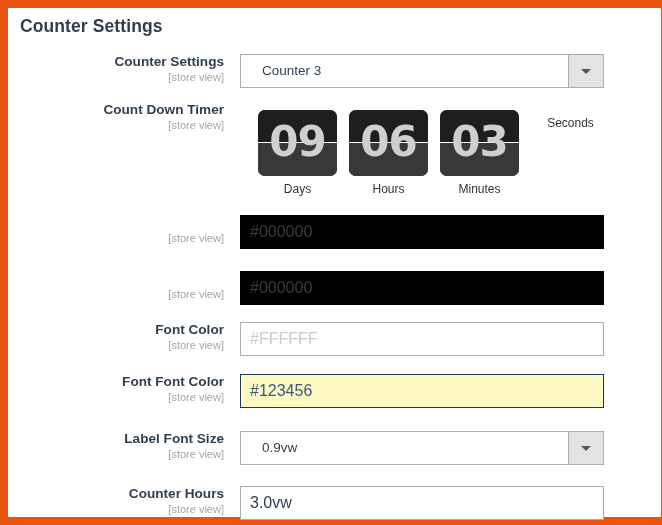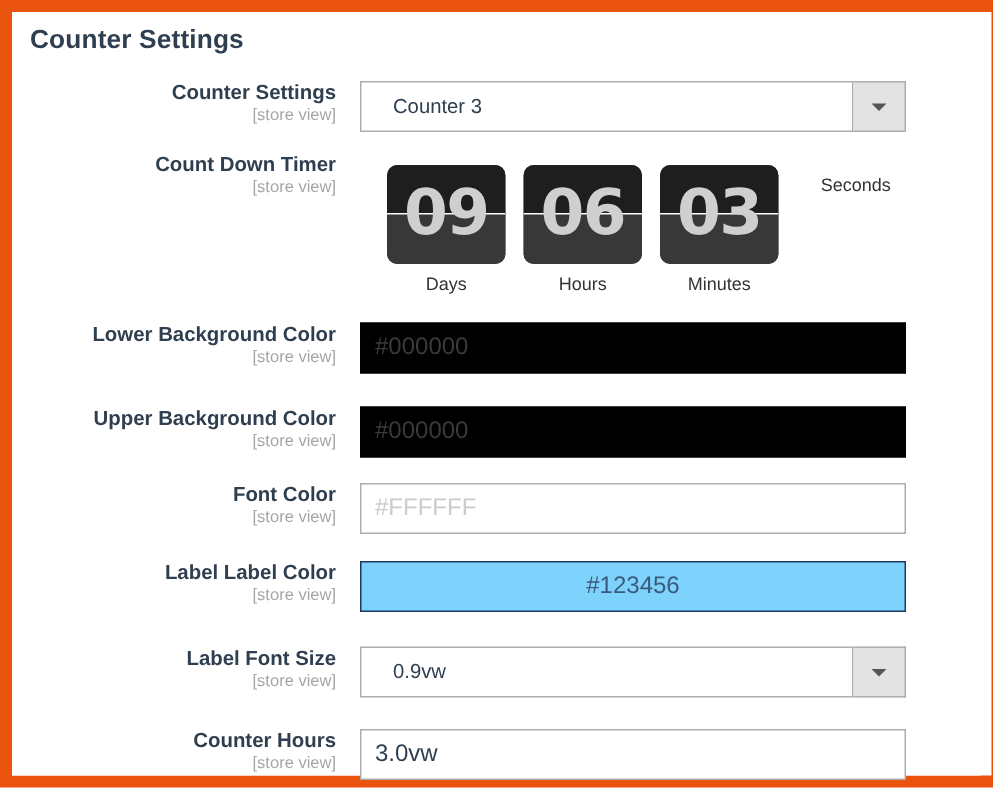--- a/index.html
+++ b/index.html
@@ -98,24 +98,23 @@
   .text-input::placeholder { color: #cccccc; opacity: 1; }
 
   .text-input.color-black {
     background: #000000;
     border-color: #000000;
     color: #555555;
   }
   .text-input.color-black::placeholder { color: #3a3a3a; opacity: 1; }
 
   .text-input.color-navy {
-    background: #7dd3fc;
+    background: #fef9c3;
     border-color: #1d3a5c;
     color: #3f5f82;
-    text-align: center;
   }
   .text-input.color-navy::placeholder { color: #3a5a7e; opacity: 1; }
 
   
   .select-wrap {
     position: relative;
     width: 364px;
     height: 34px;
   }
   .select-field {
@@ -271,45 +270,43 @@
         </div>
         <div class="flip-caption">Minutes</div>
       </div>
 
       <div class="flip-unit" style="left:273px;">
         <div class="flip-caption">Seconds</div>
       </div>
     </div>
 
     <div class="field-row" style="top:207px;">
-      <div class="field-label">Lower Background Color</div>
       <div class="field-scope">[store view]</div>
       <div class="control-area">
         <input class="text-input color-black" type="text" placeholder="#000000" value="" style="">
       </div>
     </div>
 
     <div class="field-row" style="top:263px;">
-      <div class="field-label">Upper Background Color</div>
       <div class="field-scope">[store view]</div>
       <div class="control-area">
         <input class="text-input color-black" type="text" placeholder="#000000" value="" style="">
       </div>
     </div>
 
     <div class="field-row" style="top:314px;">
       <div class="field-label">Font Color</div>
       <div class="field-scope">[store view]</div>
       <div class="control-area">
         <input class="text-input" type="text" placeholder="#FFFFFF" value="" style="">
       </div>
     </div>
 
     <div class="field-row" style="top:366px;">
-      <div class="field-label">Label Label Color</div>
+      <div class="field-label">Font Font Color</div>
       <div class="field-scope">[store view]</div>
       <div class="control-area">
         <input class="text-input color-navy" type="text" placeholder="#123456" value="" style="">
       </div>
     </div>
 
     <div class="field-row" style="top:423px;">
       <div class="field-label">Label Font Size</div>
       <div class="field-scope">[store view]</div>
       <div class="control-area">

